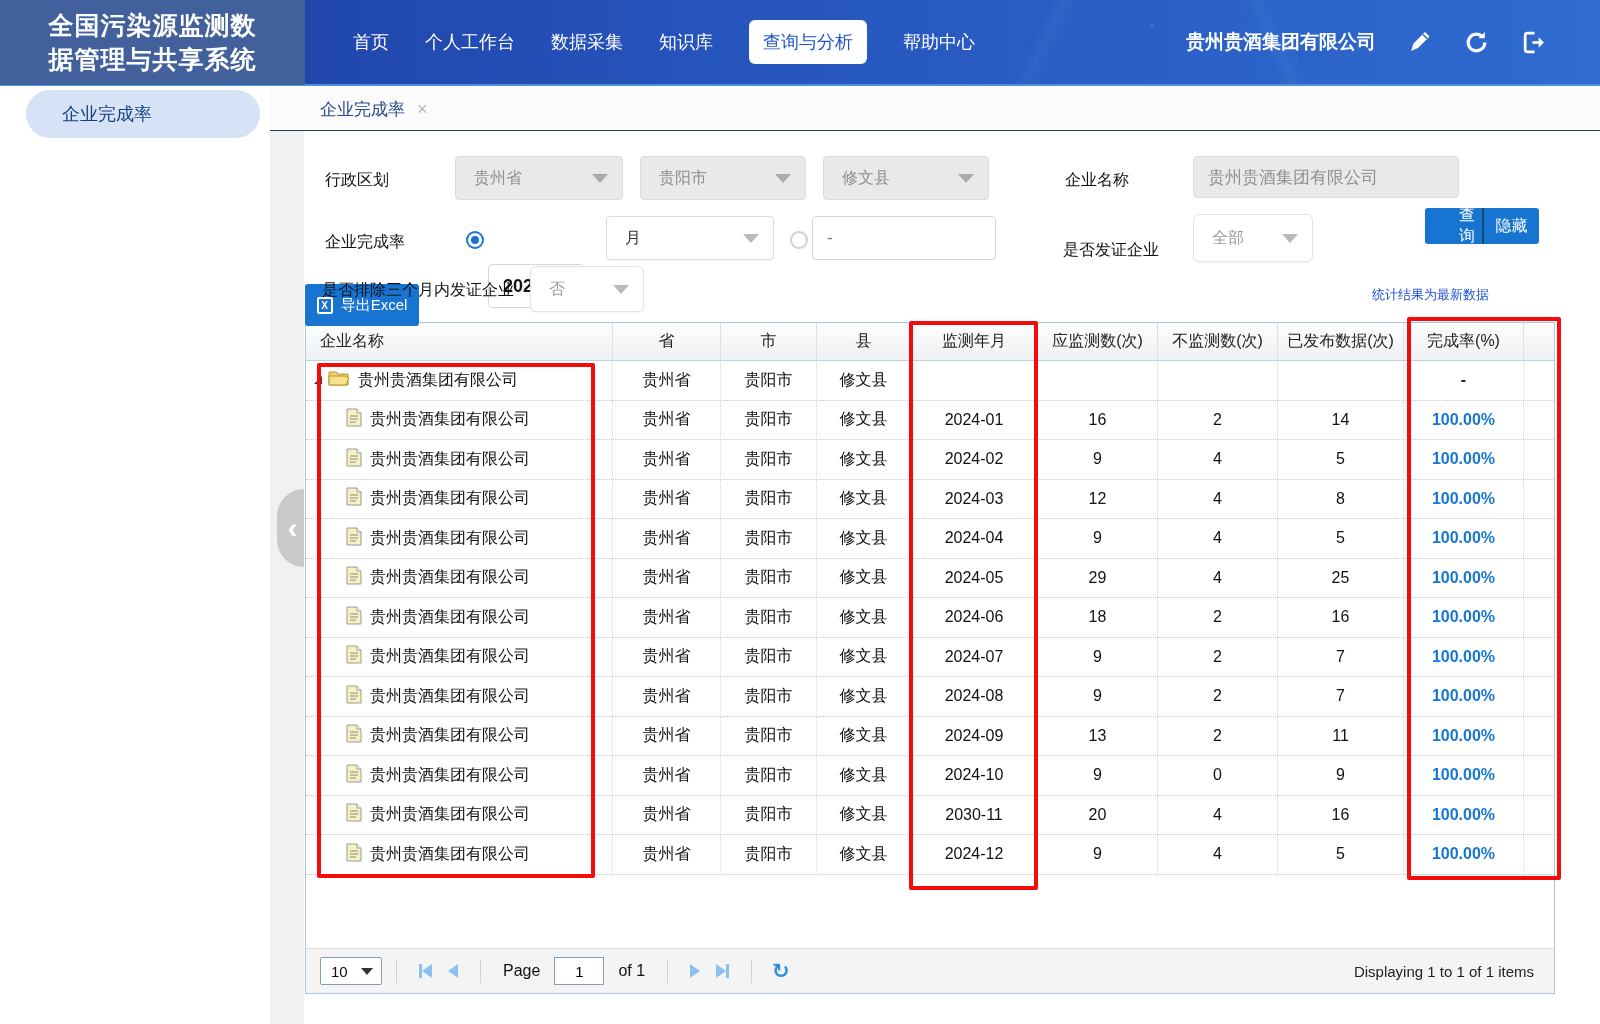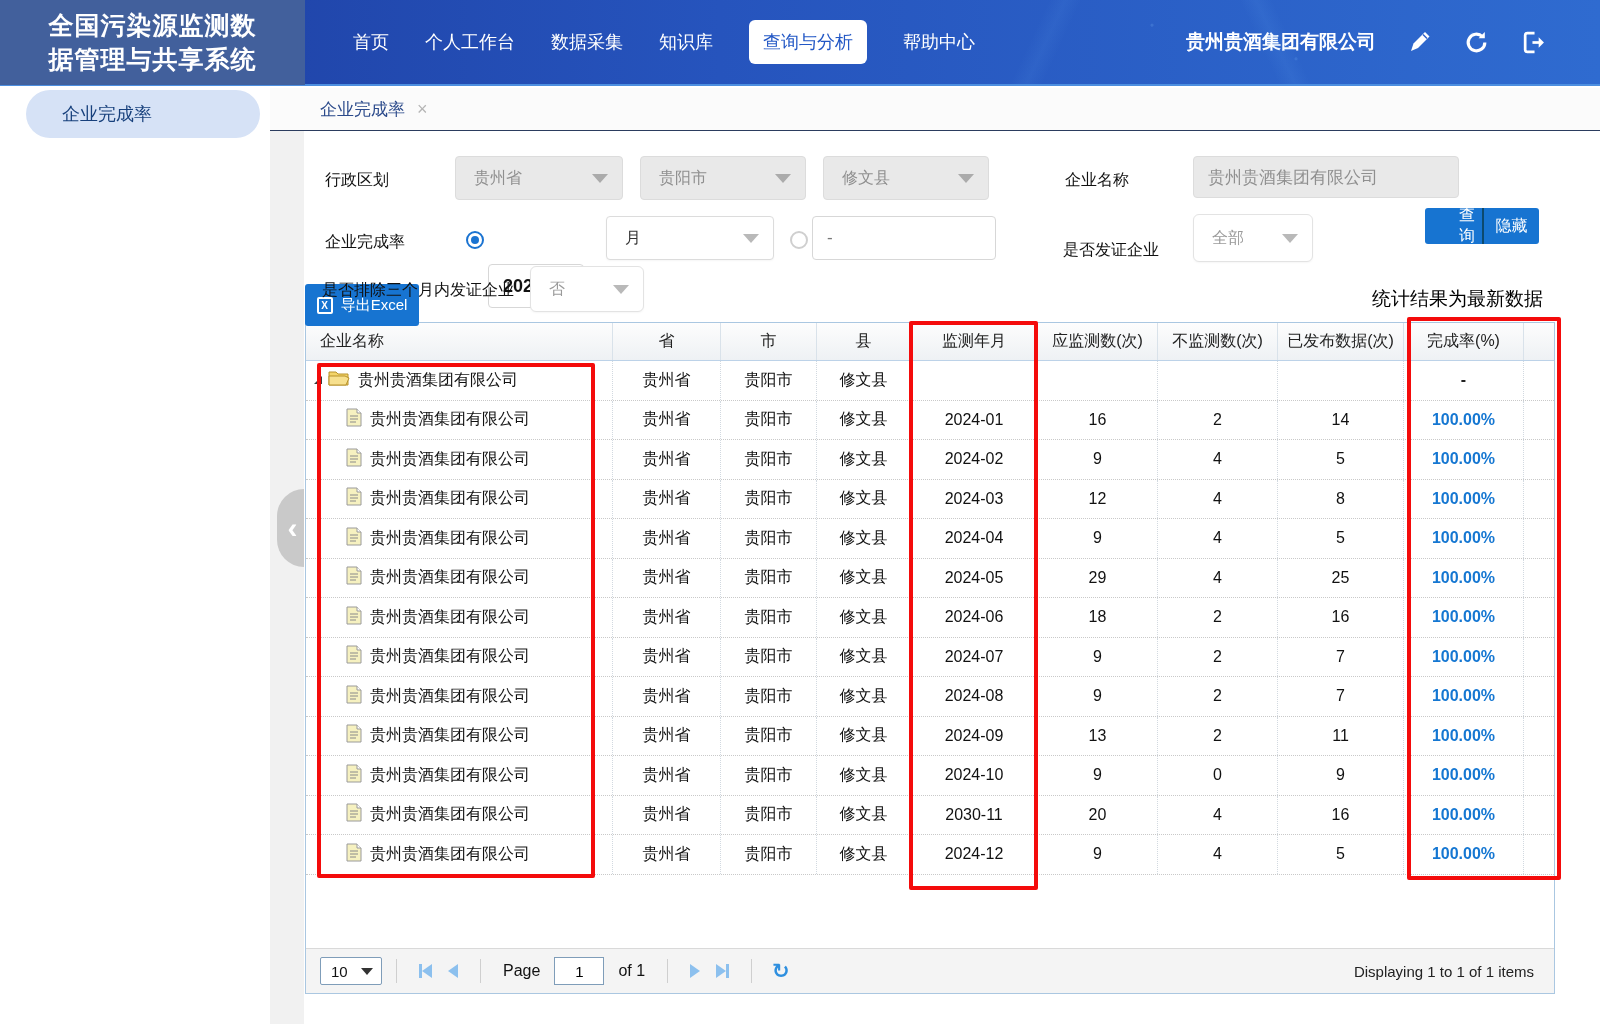--- a/index.html
+++ b/index.html
@@ -71,21 +71,21 @@
   .radio.on::after { content:""; position:absolute; left:3px; top:3px; width:8px; height:8px;
     border-radius:50%; background:#1a73d1; }
   .radio.off { border:2px solid #cfcfcf; }
   .btn { position:absolute; background:#1774d1; color:#fff; font-size:16px; display:flex;
     align-items:center; justify-content:center; cursor:pointer; }
   .btn.query { border-radius:3px 0 0 3px; border-right:2px solid #0c4a6e;padding-left:34px; }
   .btn.hide { border-radius:0 3px 3px 0; }
   .btn.export { border-radius:3px; gap:8px; font-size:15px; z-index:5; }
   .xls-ico { width:16px; height:17px; border:2px solid #fff; border-radius:2px; display:flex;
     align-items:center; justify-content:center; font-size:10px; font-weight:bold; color:#fff; }
-  .note-red { position:absolute; left:1372px; top:286px; font-size:19px; color:#000000; white-space:nowrap; }
+  .note-red { position:absolute; left:1372px; top:286px; font-size:13px; color:#1d4ed8; white-space:nowrap; }
   .overlap-label { position:absolute; left:322px; top:280px; font-size:16px; color:#111; z-index:6; white-space:nowrap; }
 
   
   .panel { position:absolute; left:305px; top:322px; width:1250px; height:672px; background:#fff;
     border:1px solid #aac7e1; }
   .thead { display:flex; height:38px; background:linear-gradient(#fdfdfd,#eef1f4);
     border-bottom:1px solid #bcd2e8; }
   .th { display:flex; align-items:center; justify-content:center; font-size:16px; color:#222;
     border-right:1px solid #d9e2ea; height:100%; cursor:pointer; }
   .th.first { justify-content:flex-start; padding-left:14px; }

